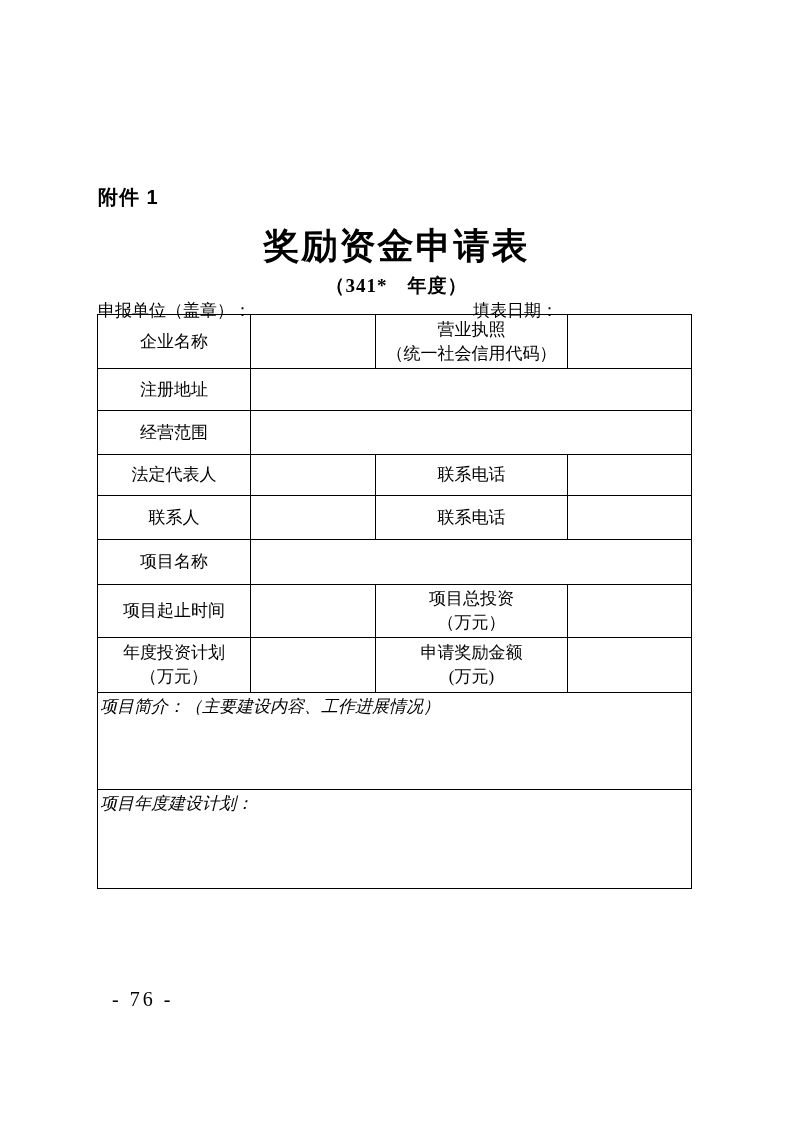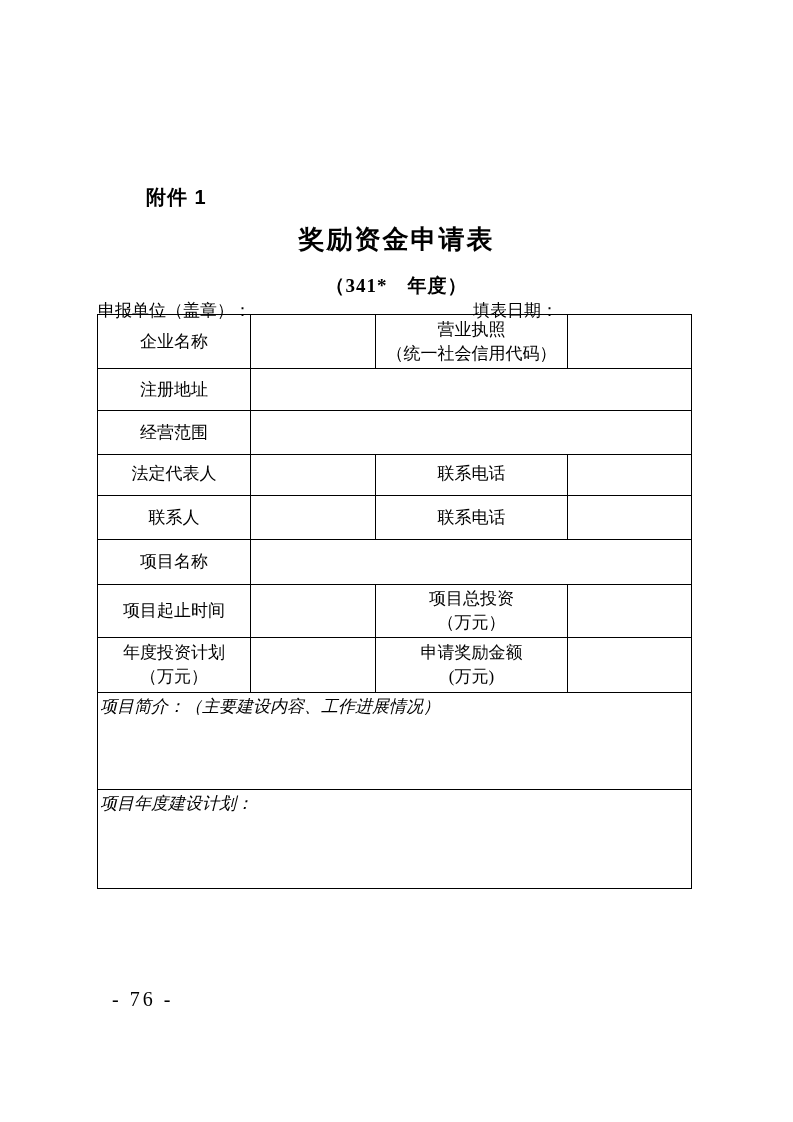--- a/index.html
+++ b/index.html
@@ -17,32 +17,31 @@
     overflow: hidden;
   }
   .attachment {
     position: absolute;
     left: 98px;
     top: 184px;
     font-family: "Liberation Sans", "DejaVu Sans", sans-serif;
     font-weight: bold;
     font-size: 20px;
     letter-spacing: 1px;
-    margin-left: 48px;
   }
   .title {
     position: absolute;
     left: 0;
     top: 222px;
     width: 793px;
     margin: 0;
     text-align: center;
     font-family: "Liberation Sans", "DejaVu Sans", sans-serif;
     font-weight: bold;
-    font-size: 26px;
+    font-size: 36px;
     letter-spacing: 2px;
   }
   .subtitle {
     position: absolute;
     left: 0;
     top: 273px;
     width: 793px;
     text-align: center;
     font-weight: bold;
     font-size: 19px;
@@ -93,21 +92,21 @@
     text-align: left;
     vertical-align: top;
     padding: 4px 4px;
     white-space: pre-line;
     font-style: italic;
   }
   tr.r0  { height: 54px; }
   tr.r1  { height: 42px; }
   tr.r2  { height: 44px; }
   tr.r3  { height: 45px; }
-  tr.r4  { height: 41px; font-family: Liberation Mono, monospace; }
+  tr.r4  { height: 41px; }
   tr.r5  { height: 44px; }
   tr.r6  { height: 45px; }
   tr.r7  { height: 50px; }
   tr.r8  { height: 55px; }
   tr.r9  { height: 97px; }
   tr.r10 { height: 99px; }
   .page-number {
     position: absolute;
     left: 112px;
     top: 988px;

